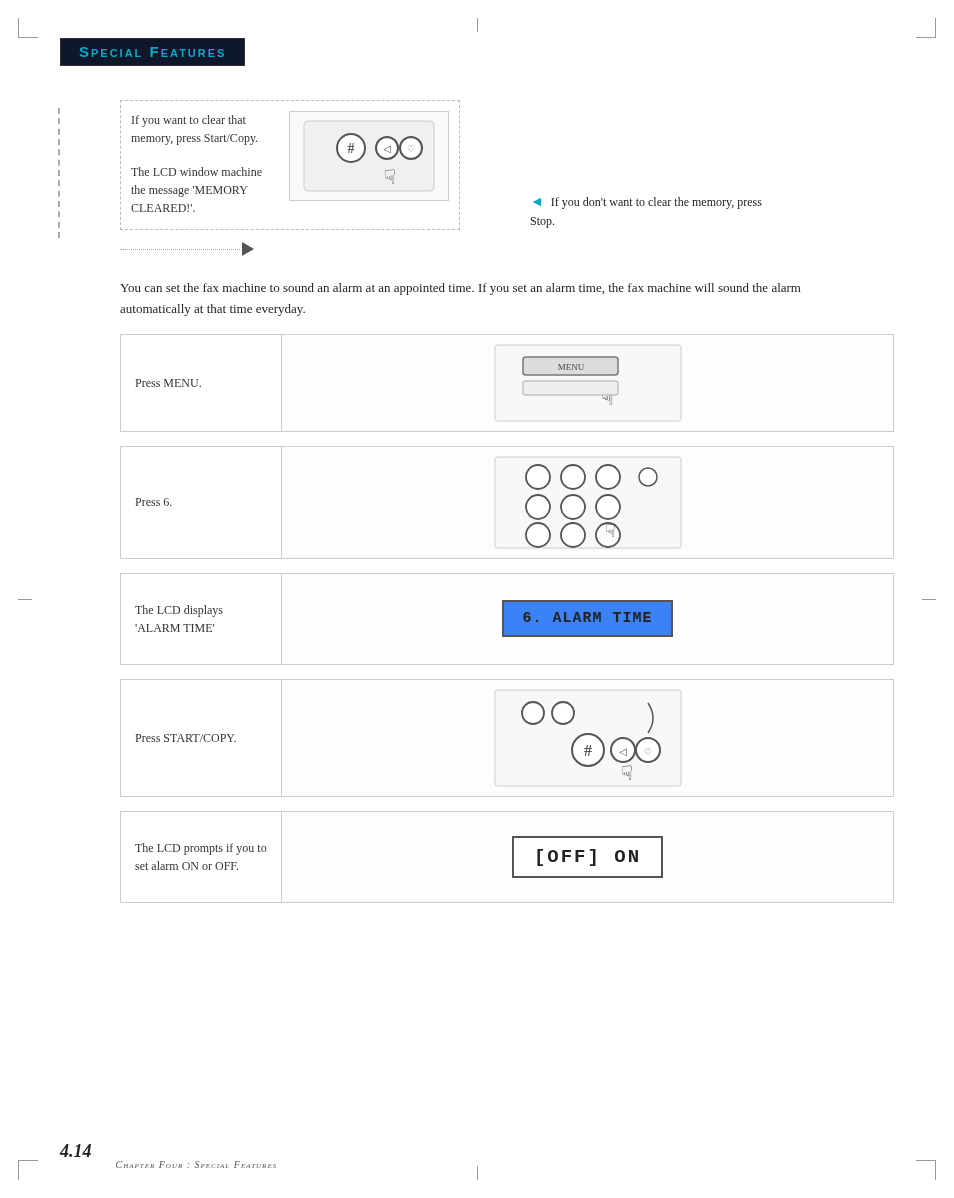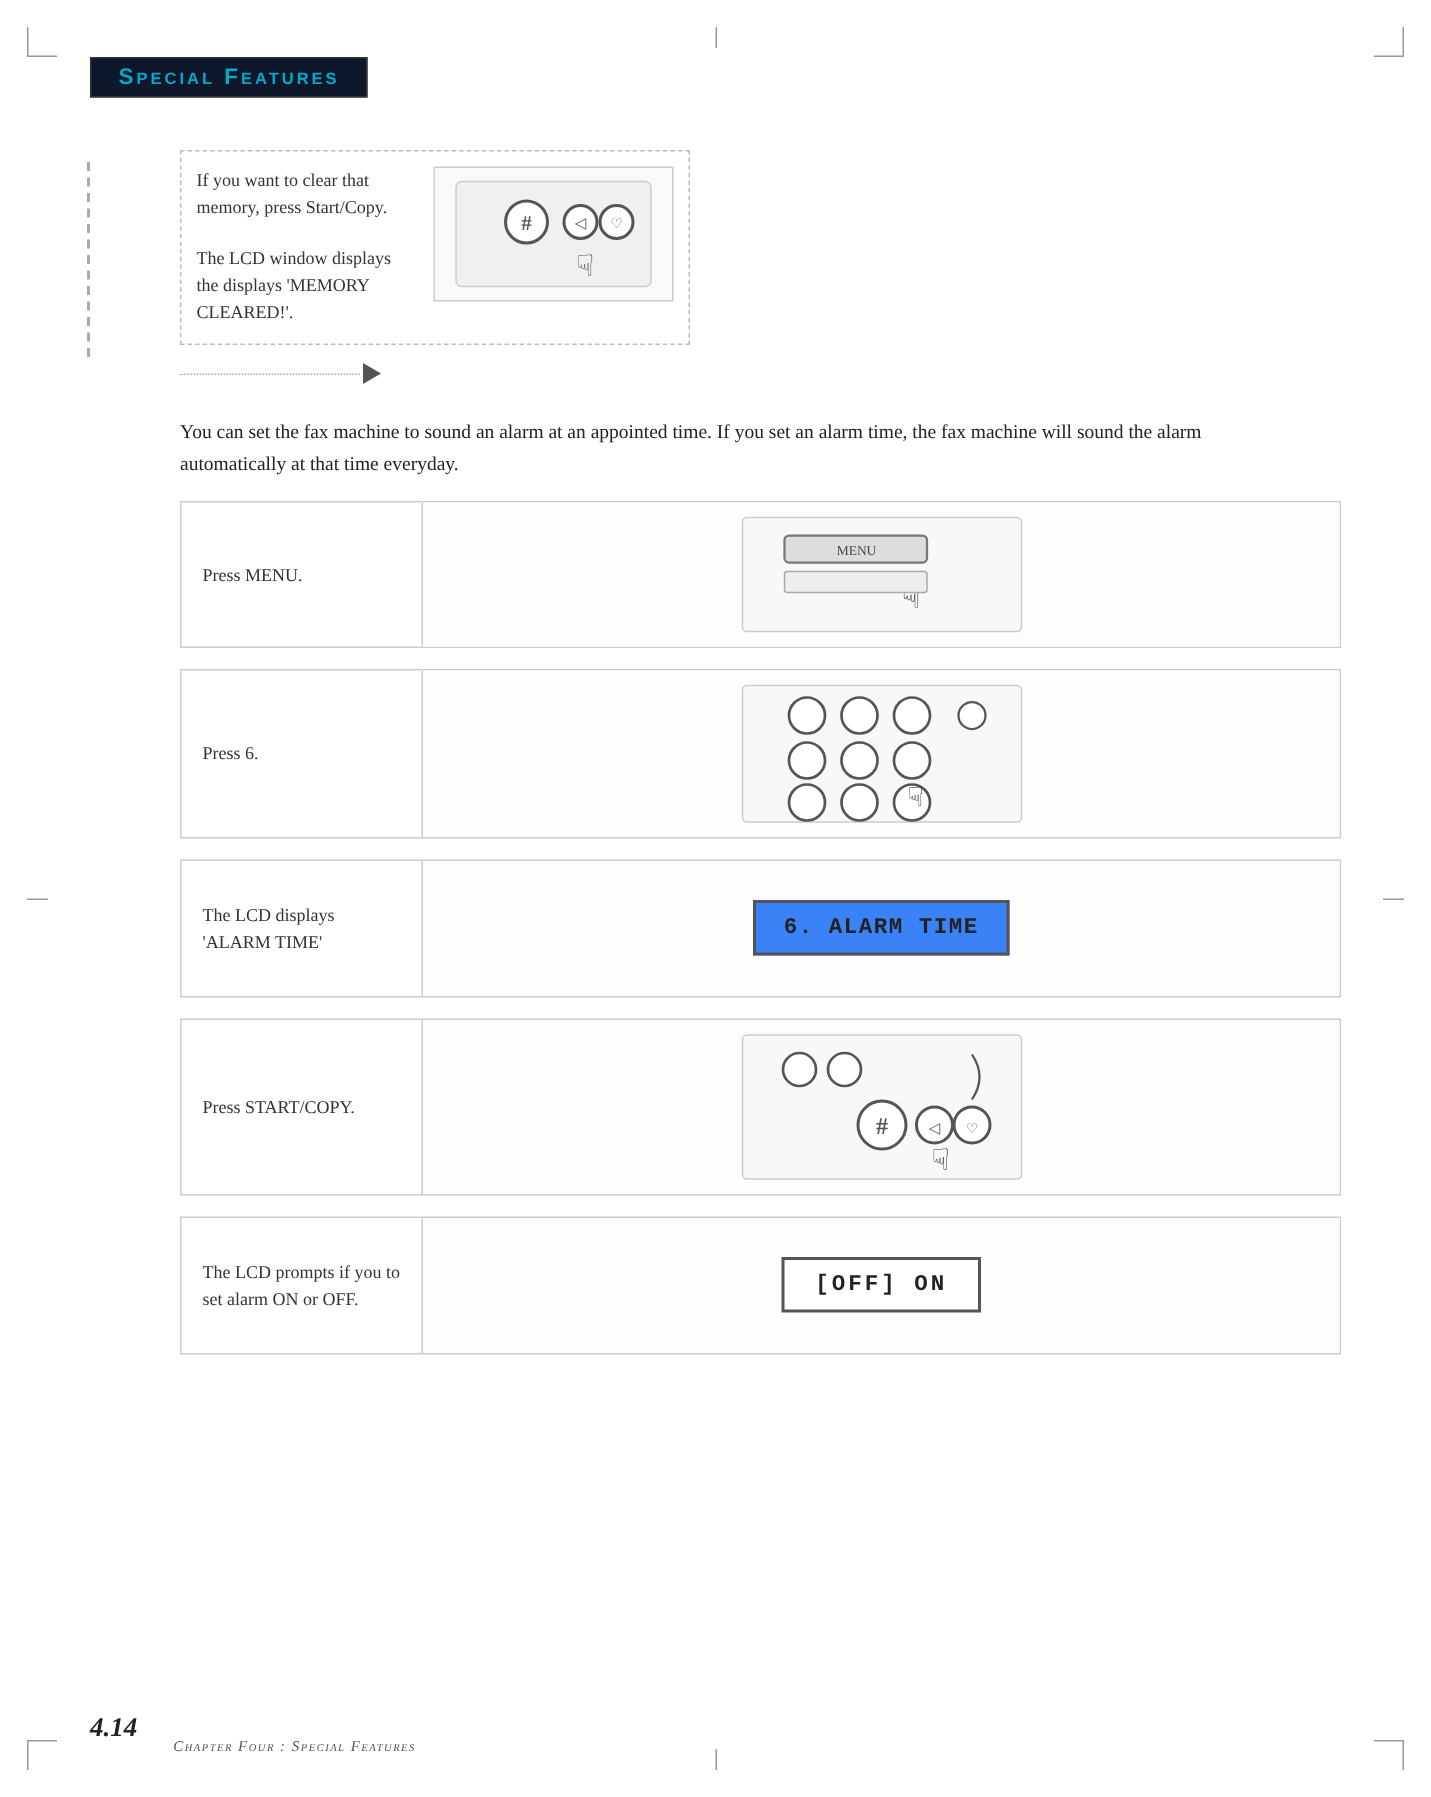--- a/index.html
+++ b/index.html
@@ -210,21 +210,21 @@
       font-size: 10px;
       letter-spacing: 1px;
       color: #555;
       font-variant: small-caps;
       margin-top: 26px;
     }
 
     
     .lcd-off-on {
       font-family: 'Courier New', monospace;
-      font-size: 15px;
+      font-size: 19px;
       font-weight: bold;
       letter-spacing: 2px;
       border: 2px solid #555;
       padding: 8px 20px;
       background: #fff;
       color: #222;
       display: inline-block;
     }
 
     
@@ -258,21 +258,21 @@
 <div class="left-dashed-border"></div>
 
 <div class="content">
 
   <div class="top-section">
     <div class="dashed-box">
       <div style="display:flex; gap:10px;">
         <div style="flex:1;">
           <p class="dashed-box-text">If you want to clear that memory, press Start/Copy.</p>
           <br>
-          <p class="dashed-box-text">The LCD window displays the displays 'MEMORY CLEARED!'.</p>
+          <p class="dashed-box-text">The LCD window machine the message 'MEMORY CLEARED!'.</p>
         </div>
         <div class="lcd-image-box">
 
           <svg width="140" height="80">
 
             <rect x="5" y="5" width="130" height="70" rx="4" fill="#f0f0f0" stroke="#ccc" stroke-width="1"></rect>
 
             <circle cx="52" cy="32" r="14" fill="white" stroke="#555" stroke-width="2"></circle>
             <text x="52" y="37" text-anchor="middle" font-size="14" font-weight="bold" fill="#555">#</text>
 
@@ -280,20 +280,24 @@
             <text x="88" y="36" text-anchor="middle" font-size="10" fill="#555">◁</text>
 
             <circle cx="112" cy="32" r="11" fill="white" stroke="#555" stroke-width="2"></circle>
             <text x="112" y="36" text-anchor="middle" font-size="9" fill="#555">♡</text>
 
             <text x="85" y="68" font-size="20" fill="#555">☟</text>
           </svg>
         </div>
       </div>
     </div>
+    <div class="side-note">
+      <span class="arrow-left">◄</span>
+      <span>If you don't want to clear the memory, press Stop.</span>
+    </div>
   </div>
 
   <div class="arrow-right-section">
     <span class="dotted-line"></span>
     <span class="arrow-right"></span>
   </div>
 
   <p class="description-text">You can set the fax machine to sound an alarm at an appointed time. If you set an alarm time, the fax machine will sound the alarm automatically at that time everyday.</p>
 
   <div class="step-box">

